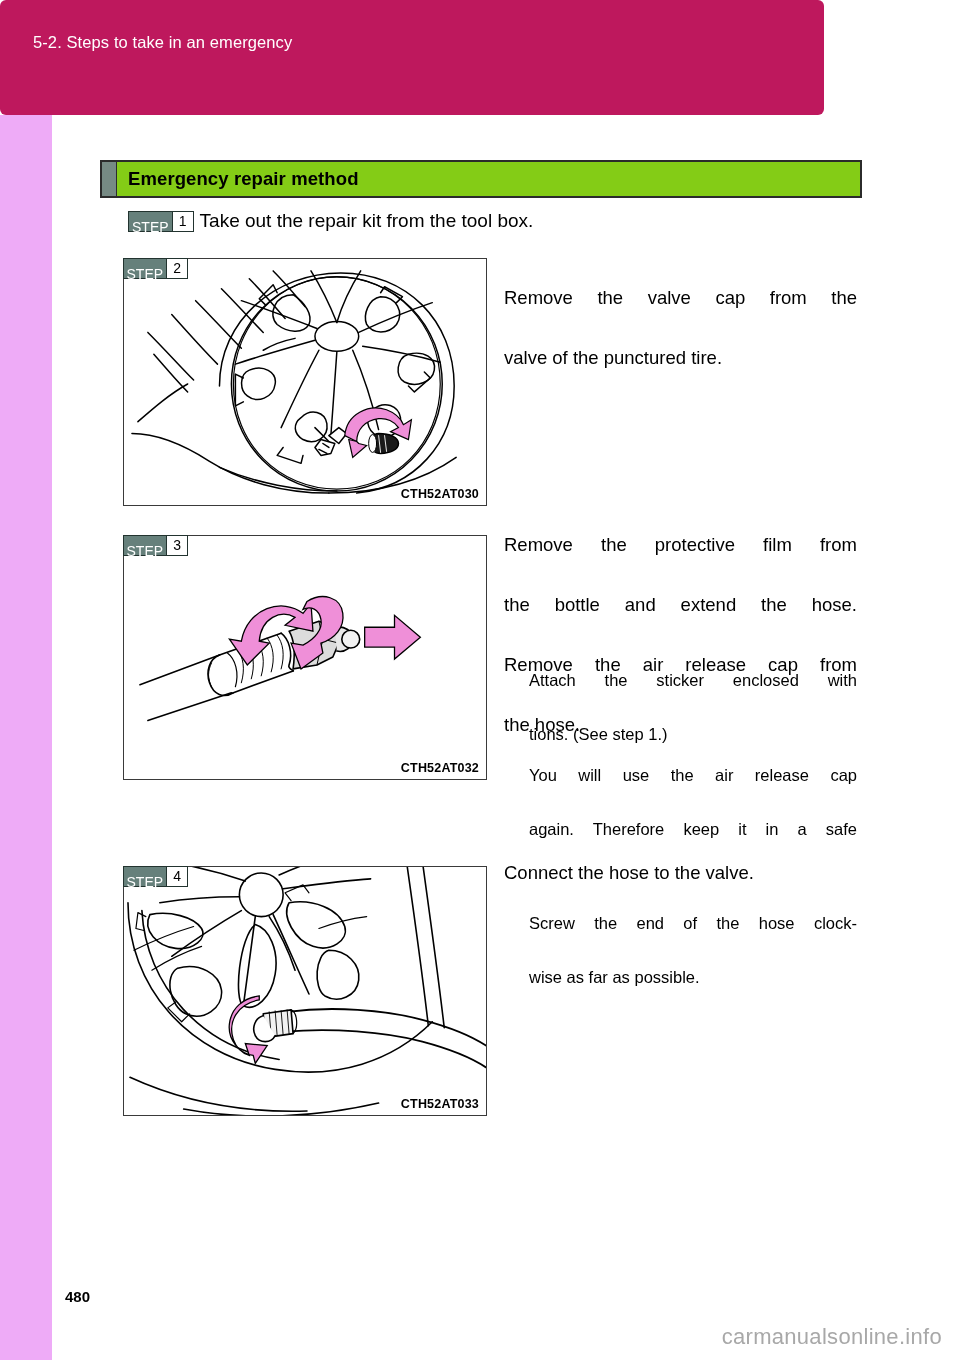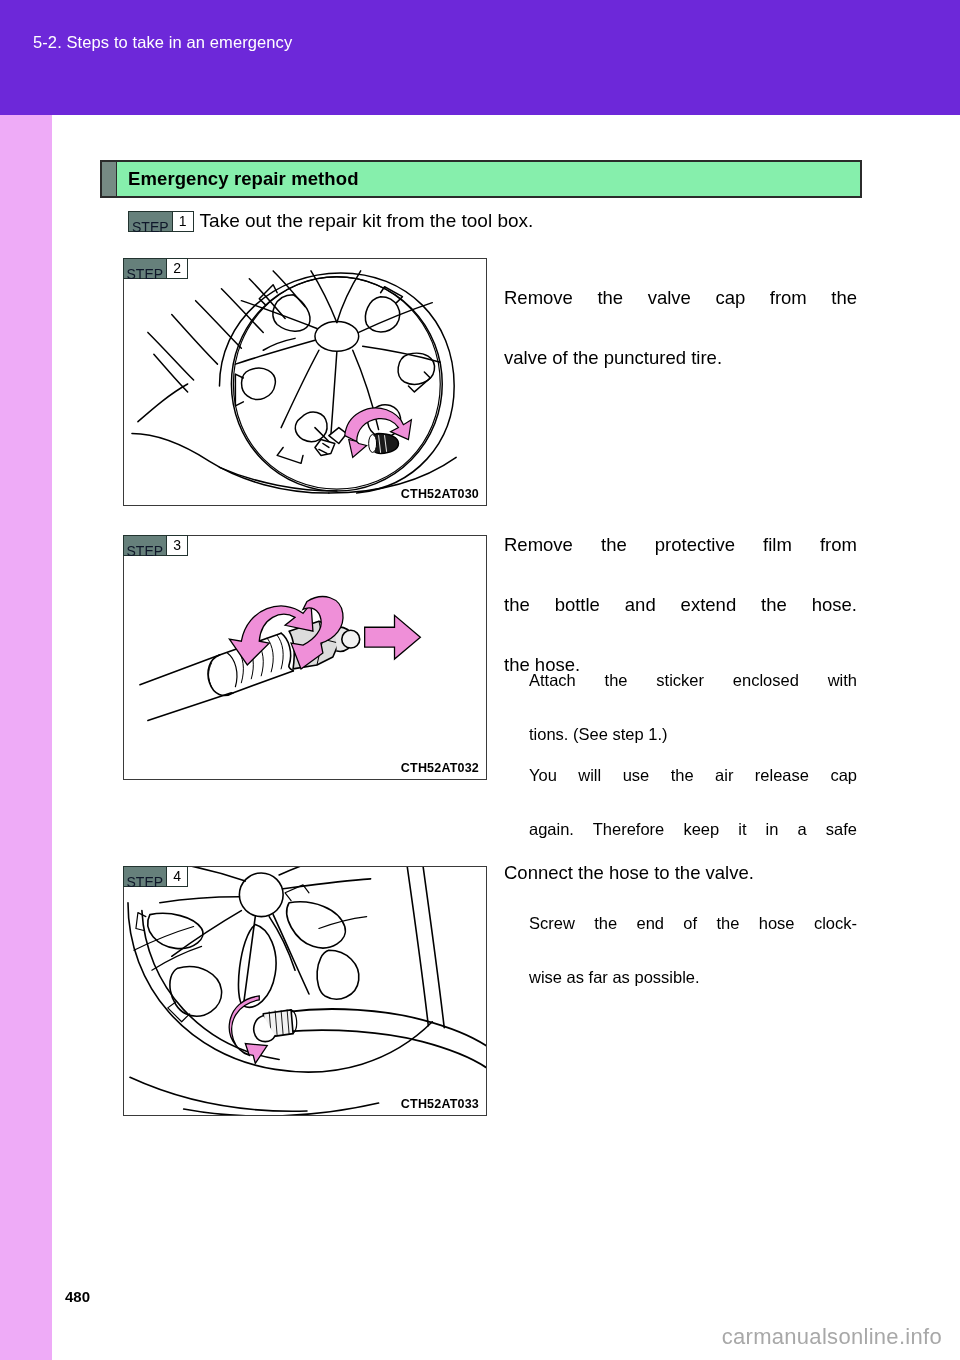--- a/index.html
+++ b/index.html
@@ -6,41 +6,42 @@
   body{
     width:960px;height:1360px;
     background:#ffffff;
     font-family:"Liberation Sans", sans-serif;
     position:relative;
     overflow:hidden;
   }
 
   
   #header-banner{
-    position:absolute;left:0;top:0;width:960px;height:115px;
-    background:#6d28d9;
+    position:absolute;left:0;top:0;width:824px;height:115px;
+    background:#be185d;
+    border-radius:6px;
   }
   #header-title{
     position:absolute;left:33px;top:33px;
     font-size:16.5px;font-weight:400;color:#ffffff;
     letter-spacing:0.1px;white-space:nowrap;
   }
 
   
   #edge-strip{
     position:absolute;left:0;top:115px;width:52px;height:1245px;
     background:#eeabf7;
   }
 
   
   #section-title-bar{
     position:absolute;left:100px;top:160px;width:762px;height:38px;
     box-sizing:border-box;
     border:2px solid #2b2b2b;
-    background:#86efac;
+    background:#84cc16;
     display:flex;align-items:center;
   }
   #section-title-accent{
     width:14px;height:100%;background:#768a84;
     border-right:1px solid #2b2b2b;
     flex:0 0 auto;
   }
   #section-title-text{
     font-size:18.5px;font-weight:bold;color:#000;
     padding-left:11px;letter-spacing:0.1px;
@@ -48,21 +49,21 @@
 
   
   .step-badge{
     display:inline-flex;align-items:stretch;
     border:1.5px solid #22332f;
     height:21px;box-sizing:border-box;
     vertical-align:middle;
     background:#fff;
   }
   .step-badge .sb-word{
-    background:#66807b;color:#0f172a;
+    background:#66807b;color:#ffffff;
     font-size:14px;line-height:18px;
     padding:12px 3px 0 3px;
     display:flex;align-items:center;
     font-family:"Liberation Sans", sans-serif;
   }
   .step-badge .sb-num{
     background:#ffffff;color:#000000;
     font-size:14px;line-height:18px;
     padding:0 5px;
     display:flex;align-items:center;justify-content:center;
@@ -285,20 +286,21 @@
     <g>
       <path d="M242 92 L272 92 L272 80 L298 102 L272 124 L272 112 L242 112 Z" fill="#ef8fd8" stroke="#000" stroke-width="1.3"></path>
     </g>
   </svg>
   <div class="fig-caption">CTH52AT032</div>
 </div>
 
 <div class="body-text" id="txt-step3">
   <span class="jline just">Remove the protective film from</span>
   <span class="jline just">the bottle and extend the hose.</span>
+  <span class="jline just">Remove the air release cap from</span>
   <span class="jline">the hose.</span>
 </div>
 
 <div class="body-text sub" id="txt-step3-note1">
   <span class="jline just">Attach the sticker enclosed with</span>
   <span class="jline">tions. (See step 1.)</span>
 </div>
 
 <div class="body-text sub" id="txt-step3-note2">
   <span class="jline just">You will use the air release cap</span>

